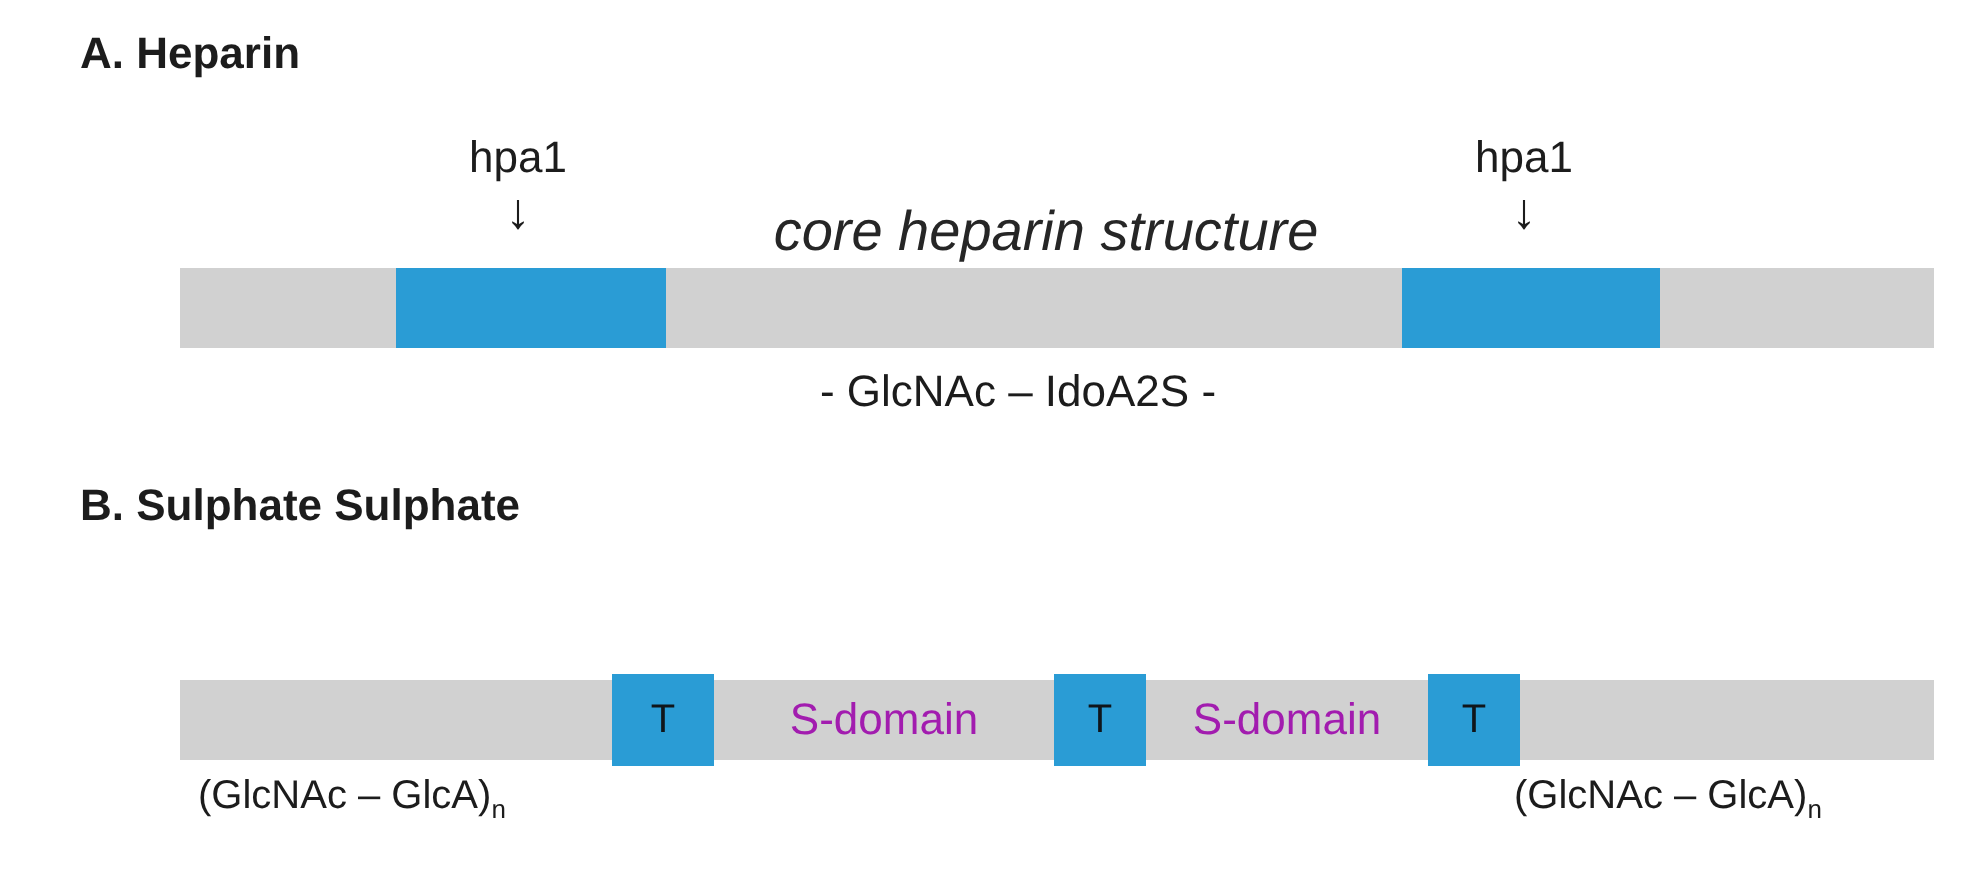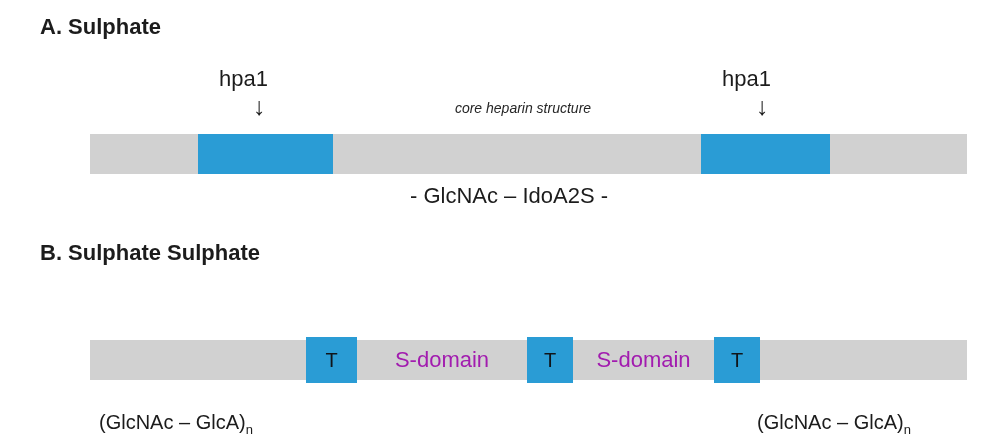--- a/index.html
+++ b/index.html
@@ -22,20 +22,21 @@
     font-size: 22px;
     font-weight: bold;
     color: #1c1c1c;
     white-space: nowrap;
   }
   #title-a { left: 40px; top: 14px; }
   #title-b { left: 40px; top: 240px; }
 
   .enzyme-label {
     width: 80px;
+    text-align: center;
     font-size: 22px;
     color: #1c1c1c;
   }
   #hpa1-left  { left: 219px; top: 66px; }
   #hpa1-right { left: 722px; top: 66px; }
 
   .down-arrow {
     width: 80px;
     text-align: center;
     font-size: 25px;
@@ -44,21 +45,21 @@
   }
   #arrow-left  { left: 219px; top: 94px; }
   #arrow-right { left: 722px; top: 94px; }
 
   #core-label {
     left: 373px;
     top: 100px;
     width: 300px;
     text-align: center;
     font-style: italic;
-    font-size: 14px;
+    font-size: 28px;
     color: #262626;
     white-space: nowrap;
   }
 
   .bar {
     left: 90px;
     width: 877px;
     height: 40px;
     background: #d1d1d1;
   }
@@ -111,34 +112,33 @@
     white-space: nowrap;
   }
   #s-domain-1 { left: 267px; width: 170px; }
   #s-domain-2 { left: 483px; width: 141px; }
 
   .repeat-b {
     top: 387px;
     font-size: 20px;
     color: #1c1c1c;
     white-space: nowrap;
-    margin-top: 24px;
   }
   #repeat-b-left  { left: 99px; }
   #repeat-b-right { left: 757px; }
   .repeat-b sub {
     font-size: 13px;
   }
 </style>
 </head>
 <body>
 
 <div class="canvas">
 
-  <div class="abs section-title" id="title-a">A. Sulphate</div>
+  <div class="abs section-title" id="title-a">A. Heparin</div>
 
   <div class="abs enzyme-label" id="hpa1-left">hpa1</div>
 
   <div class="abs down-arrow" id="arrow-left">↓</div>
 
   <div class="abs" id="core-label">core heparin structure</div>
 
   <div class="abs enzyme-label" id="hpa1-right">hpa1</div>
 
   <div class="abs down-arrow" id="arrow-right">↓</div>

